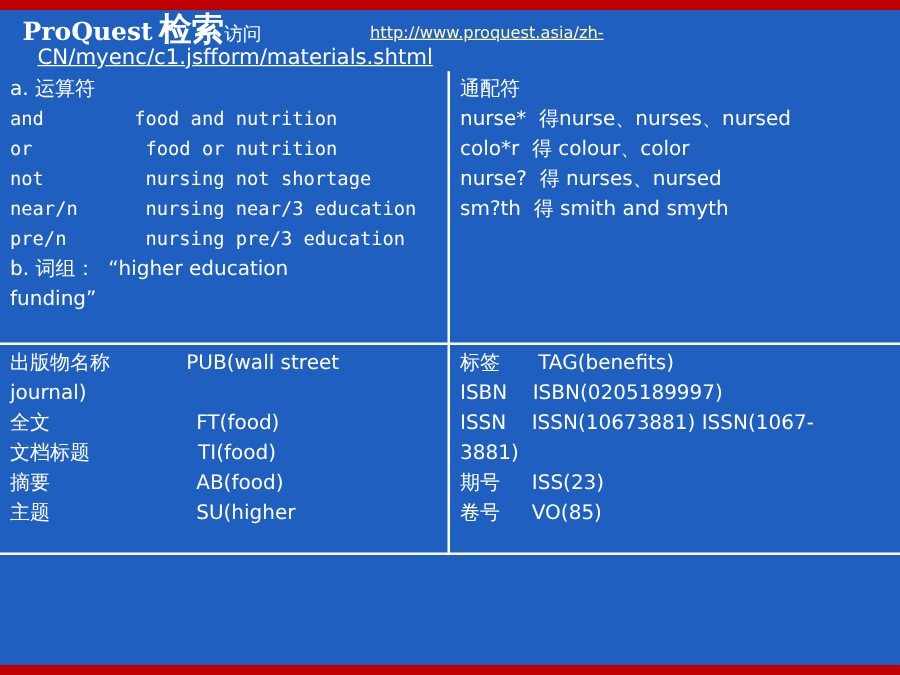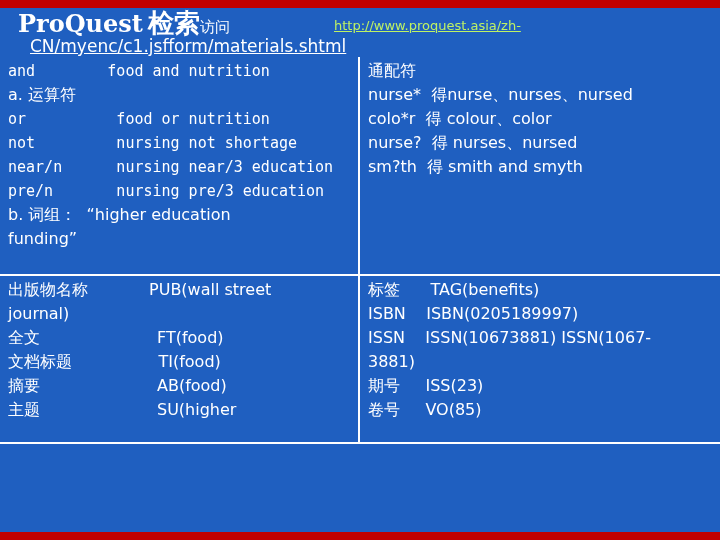--- a/index.html
+++ b/index.html
@@ -41,42 +41,41 @@
   .header {
     position: absolute;
     left: 18px;
     top: 6px;
     width: 690px;
     white-space: nowrap;
   }
   .brand {
     font-family: "DejaVu Serif", serif;
     font-weight: bold;
-    font-size: 24px;
+    font-size: 20px;
     color: #FFFFFF;
     letter-spacing: 0px;
   }
   .brand-cn {
     font-family: "DejaVu Sans", sans-serif;
     font-weight: bold;
     font-size: 26px;
     color: #FFFFFF;
   }
   .header-visit {
     font-family: "DejaVu Sans", sans-serif;
     font-size: 15px;
     color: #FFFFFF;
   }
   .header-url {
     font-family: "DejaVu Sans", sans-serif;
     font-size: 13px;
-    color: #bef264;
+    color: #fef9c3;
     text-decoration: underline;
     line-height: 15px;
-    margin-left: 38px;
   }
   .url-wrap {
     position: absolute;
     left: 296px;
     top: 15px;
     width: 410px;
   }
   .url-line2 {
     position: absolute;
     left: 30px;
@@ -140,22 +139,22 @@
 
   <div class="url-wrap">
     <span class="header-url">http://www.proquest.asia/zh-</span>
   </div>
   <div class="url-line2">CN/myenc/c1.jsfform/materials.shtml</div>
 
   <div class="table">
 
     <div class="row r1">
       <div class="cell left">
+        <div class="line">a. 运算符</div>
         <div class="line mono">and        food and nutrition</div>
-        <div class="line">a. 运算符</div>
         <div class="line mono">or          food or nutrition</div>
         <div class="line mono">not         nursing not shortage</div>
         <div class="line mono">near/n      nursing near/3 education</div>
         <div class="line mono">pre/n       nursing pre/3 education</div>
         <div class="line">b. 词组：  “higher education</div>
         <div class="line">funding”</div>
       </div>
       <div class="cell right">
         <div class="line">通配符</div>
         <div class="line">nurse*  得nurse、nurses、nursed</div>

